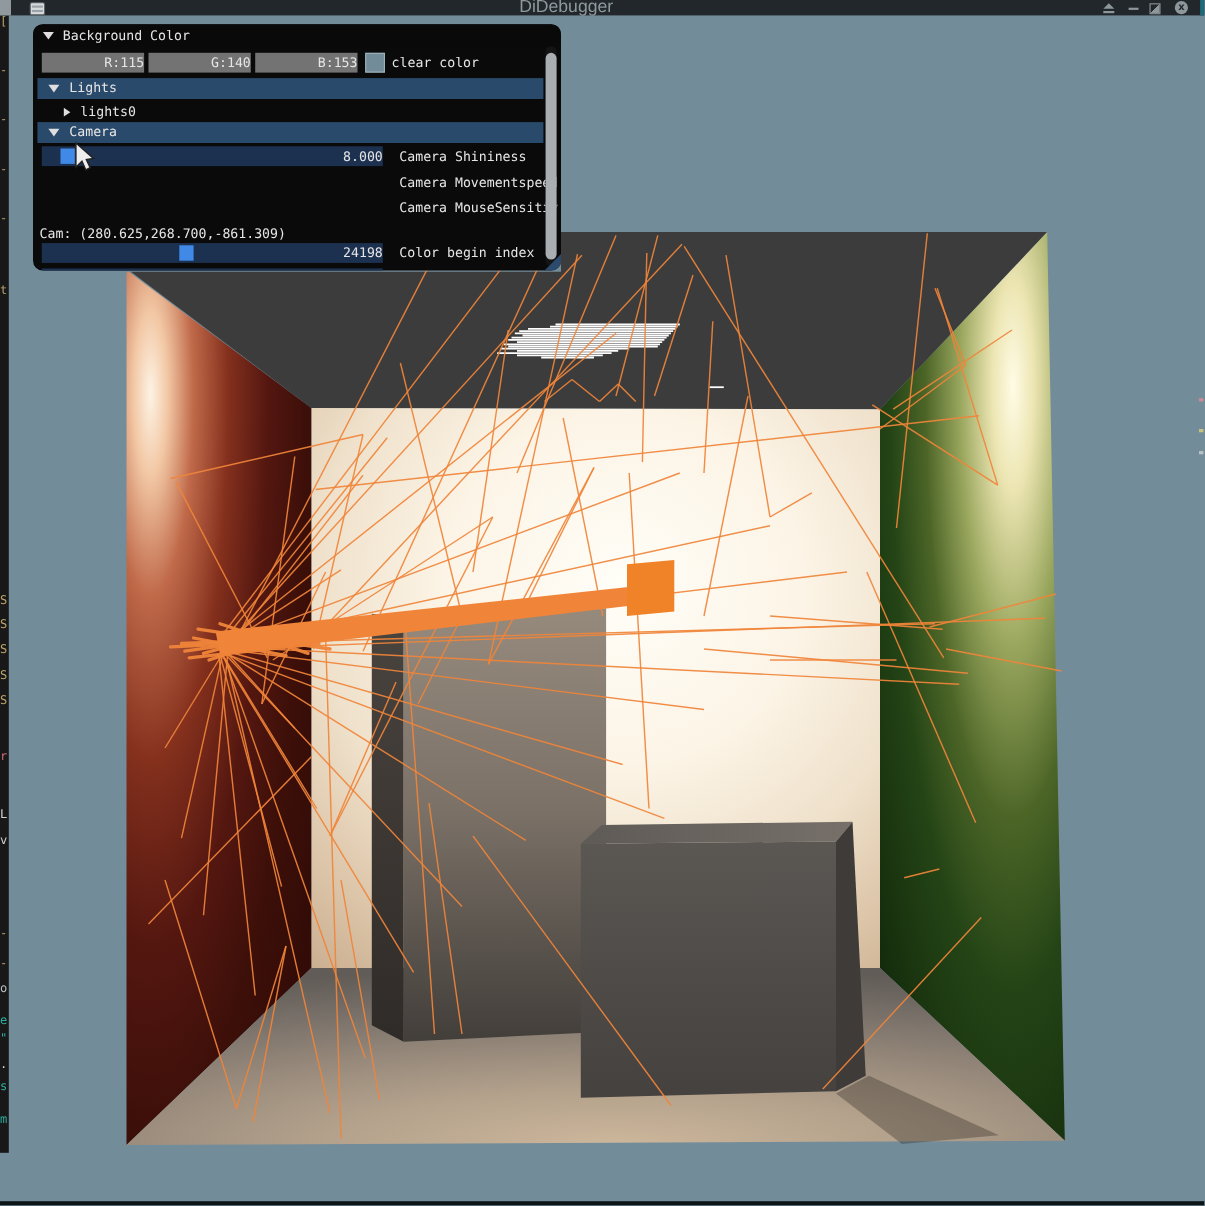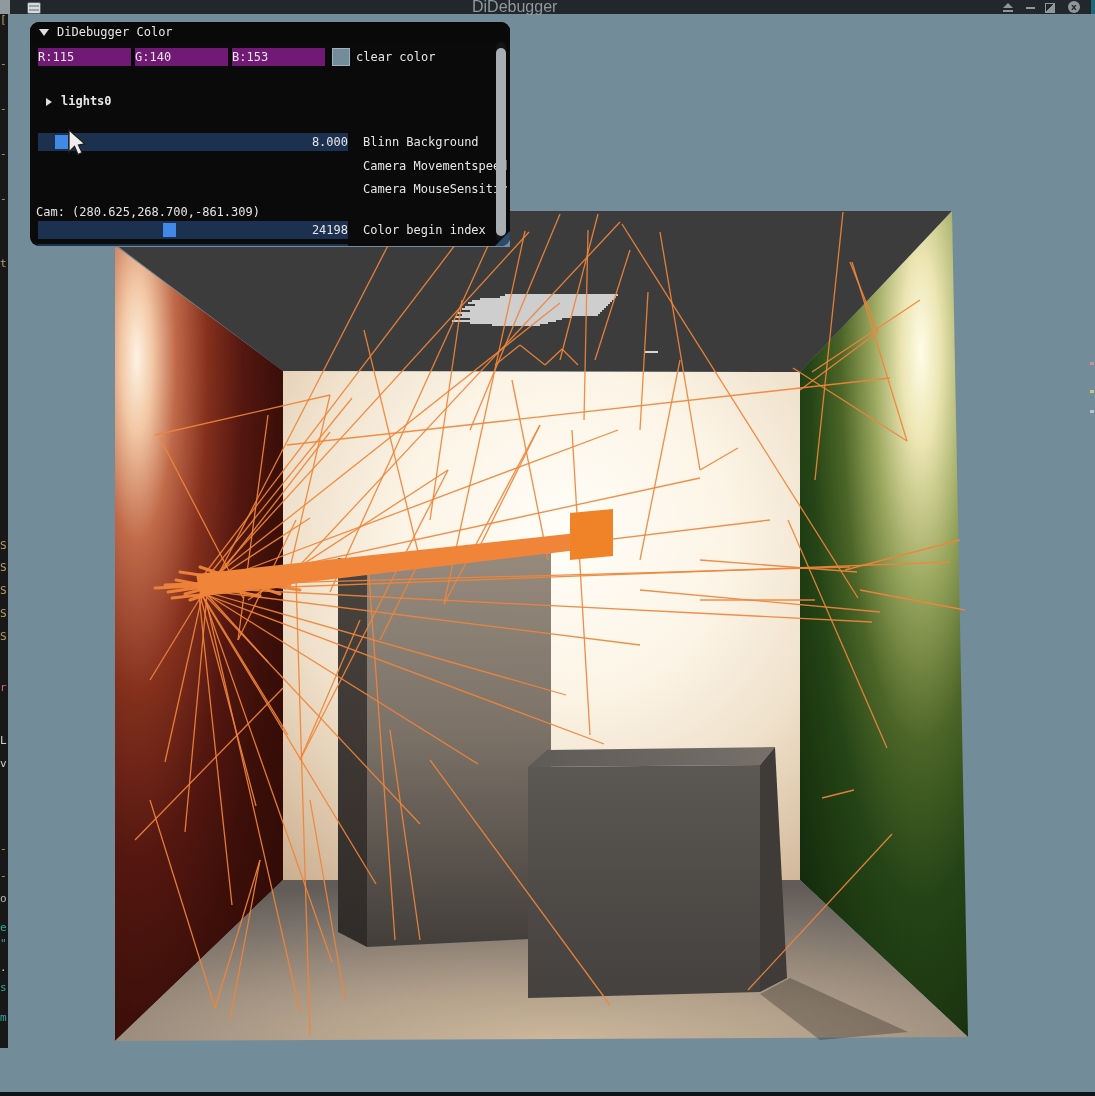--- a/index.html
+++ b/index.html
@@ -41,27 +41,27 @@
 
   
   .panel{position:absolute;left:30px;top:22px;width:480px;height:224px;background:rgba(6,6,6,0.97);
          border-radius:9px;overflow:hidden;z-index:30;color:#e6e6e6;font-size:12px;}
   .panel .tri-down{display:inline-block;width:0;height:0;border-left:5px solid transparent;
         border-right:5px solid transparent;border-top:7px solid #dedede;vertical-align:middle;}
   .panel .tri-right{display:inline-block;width:0;height:0;border-top:4px solid transparent;
         border-bottom:4px solid transparent;border-left:6px solid #dedede;vertical-align:middle;}
   .p-titlerow{position:absolute;left:0;top:0;width:480px;height:20px;line-height:20px;background:#090909;}
   .p-titlerow .tri-down{margin:0 8px 0 9px;}
-  .rgb-btn{position:absolute;top:26px;width:93px;height:18px;line-height:18px;text-align:left;
-           background:#701a75;}
+  .rgb-btn{position:absolute;top:26px;width:93px;height:18px;line-height:18px;text-align:right;
+           background:#737373;}
   .swatch{position:absolute;left:302px;top:26px;width:18px;height:18px;border:1px solid #9eb2bd;box-sizing:border-box;}
   .swatch-label{position:absolute;left:326px;top:26px;height:18px;line-height:18px;}
   .hdr{position:absolute;left:4px;width:460px;height:19px;line-height:19px;background:#2a4a6b;}
   .hdr .tri-down{margin:0 9px 0 10px;}
-  .treenode{position:absolute;left:4px;width:460px;height:18px;line-height:18px;font-weight:bold;}
+  .treenode{position:absolute;left:16px;width:460px;height:18px;line-height:18px;}
   .treenode .tri-right{margin:0 9px 0 12px;}
   .srow{position:absolute;left:8px;width:310px;height:18px;background:#1c3150;}
   .srow .grab{position:absolute;top:2px;width:13px;height:14px;background:#4189e6;}
   .srow .val{position:absolute;left:0;top:0;width:310px;height:18px;line-height:18px;text-align:right;}
   .srow .hl{background:#3d6ecc;}
   .slabel{position:absolute;left:333px;height:18px;line-height:18px;white-space:nowrap;overflow:hidden;width:147px;}
   .camline{position:absolute;left:6px;height:16px;line-height:16px;white-space:nowrap;}
   .p-scrolltrack{position:absolute;left:466px;top:20px;width:10px;height:200px;background:#141414;border-radius:5px;}
   .p-scrollthumb{position:absolute;left:466px;top:26px;width:10px;height:188px;background:#a9aeb2;border-radius:5px;}
   .p-grip{position:absolute;right:0;bottom:0;width:0;height:0;
@@ -301,38 +301,44 @@
       <line x1="155" y1="588" x2="240" y2="584" stroke="#f0853a" stroke-width="3" stroke-linecap="round" opacity="0.95"></line>
       <polygon points="196,574 586,532 586,549 200,595" fill="#f0853a"></polygon>
     </g>
   <g id="g-light">
       <polygon points="570,513 613,509 613,556 570,560" fill="#f08228"></polygon>
     </g>
 </svg>
 
 <div class="panel">
   <div class="p-titlerow">
-    <span class="tri-down"></span><span>DiDebugger Color</span>
+    <span class="tri-down"></span><span>Background Color</span>
   </div>
 
   <div class="rgb-btn" style="left:8px">R:115</div>
   <div class="rgb-btn" style="left:105px">G:140</div>
   <div class="rgb-btn" style="left:202px">B:153</div>
   <div class="swatch" style="background: rgb(115, 140, 153);"></div>
   <div class="swatch-label">clear color</div>
 
+  <div class="hdr" style="top:49px">
+    <span class="tri-down"></span><span>Lights</span>
+  </div>
   <div class="treenode" style="top:70px">
     <span class="tri-right"></span><span>lights0</span>
+  </div>
+  <div class="hdr" style="top:89px">
+    <span class="tri-down"></span><span>Camera</span>
   </div>
 
   <div class="srow" style="top:111px">
     <div class="grab" style="left: 17px;"></div>
     <div class="val">8.000</div>
   </div>
-  <div class="slabel" style="top:111px">Blinn Background</div>
+  <div class="slabel" style="top:111px">Camera Shininess</div>
 
   <div class="slabel" style="top:135px">Camera Movementspeed</div>
 
   <div class="slabel" style="top:158px">Camera MouseSensitiv</div>
 
   <div class="camline" style="top:182px">Cam: (280.625,268.700,-861.309)</div>
 
   <div class="srow" style="top:199px">
     <div class="grab" style="left: 125px;"></div>
     <div class="val">24198</div>

